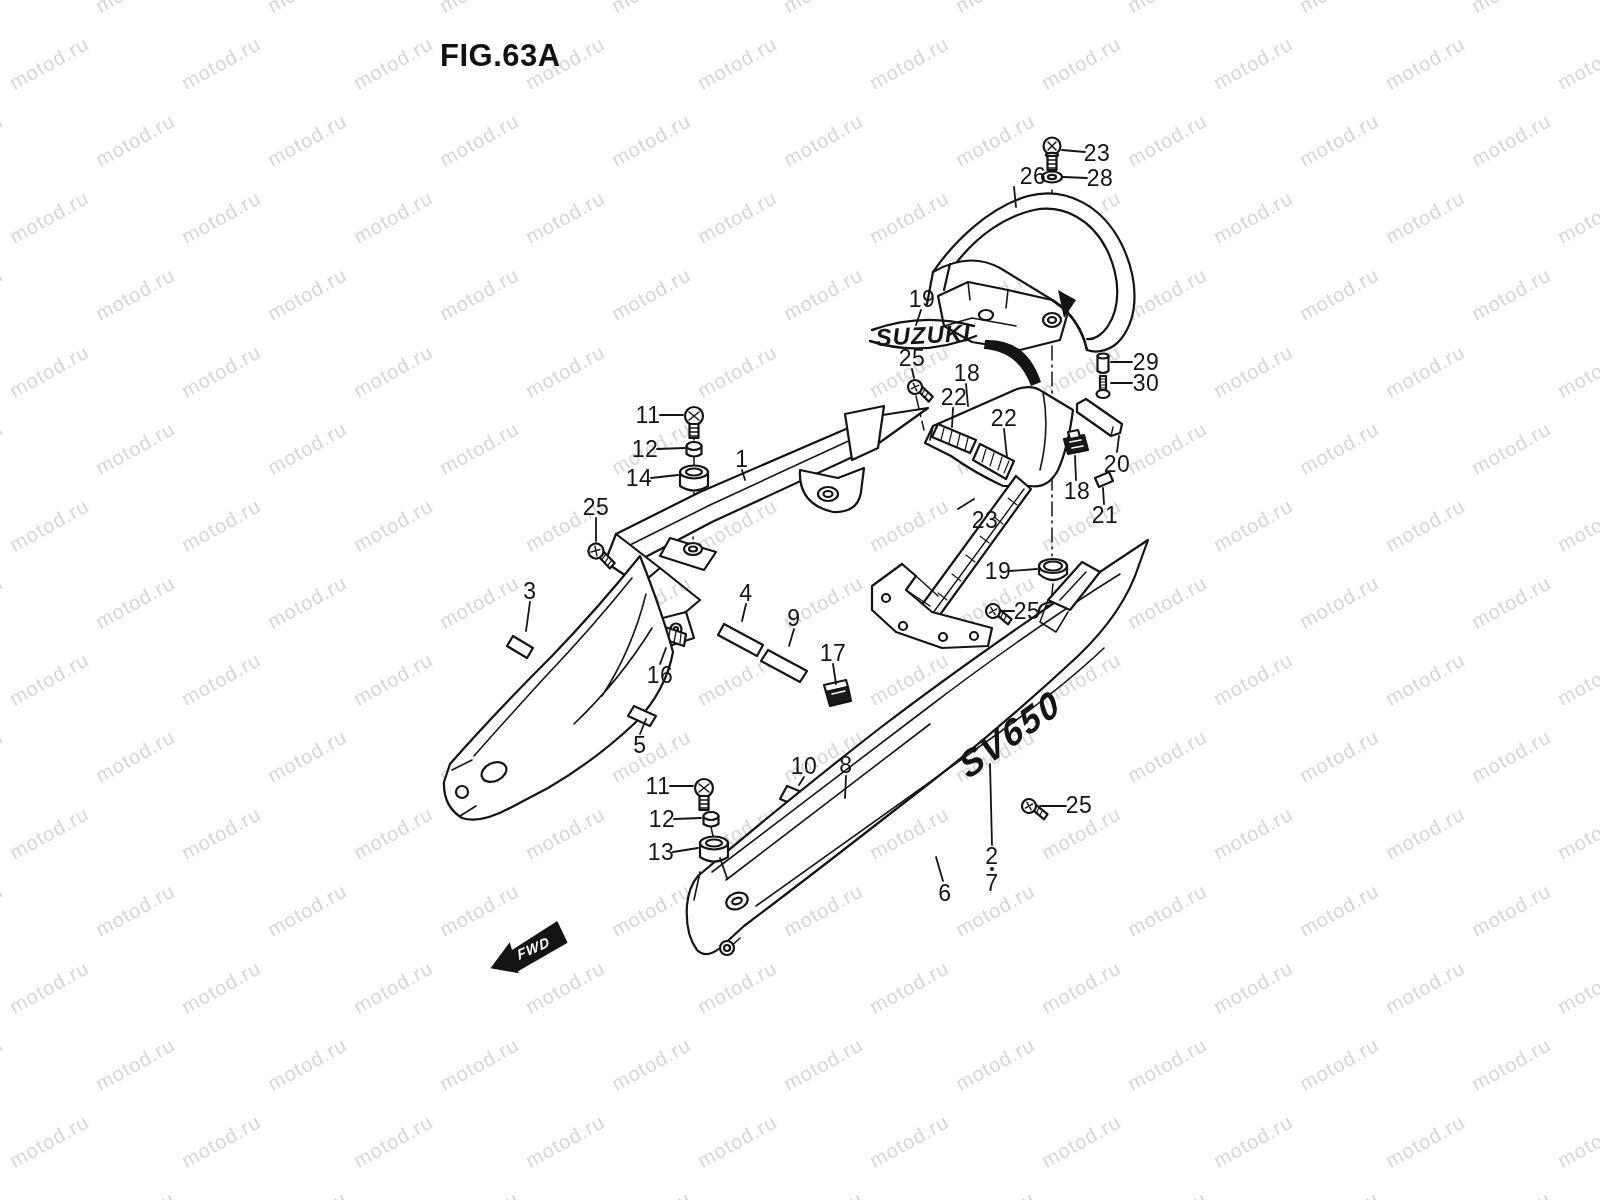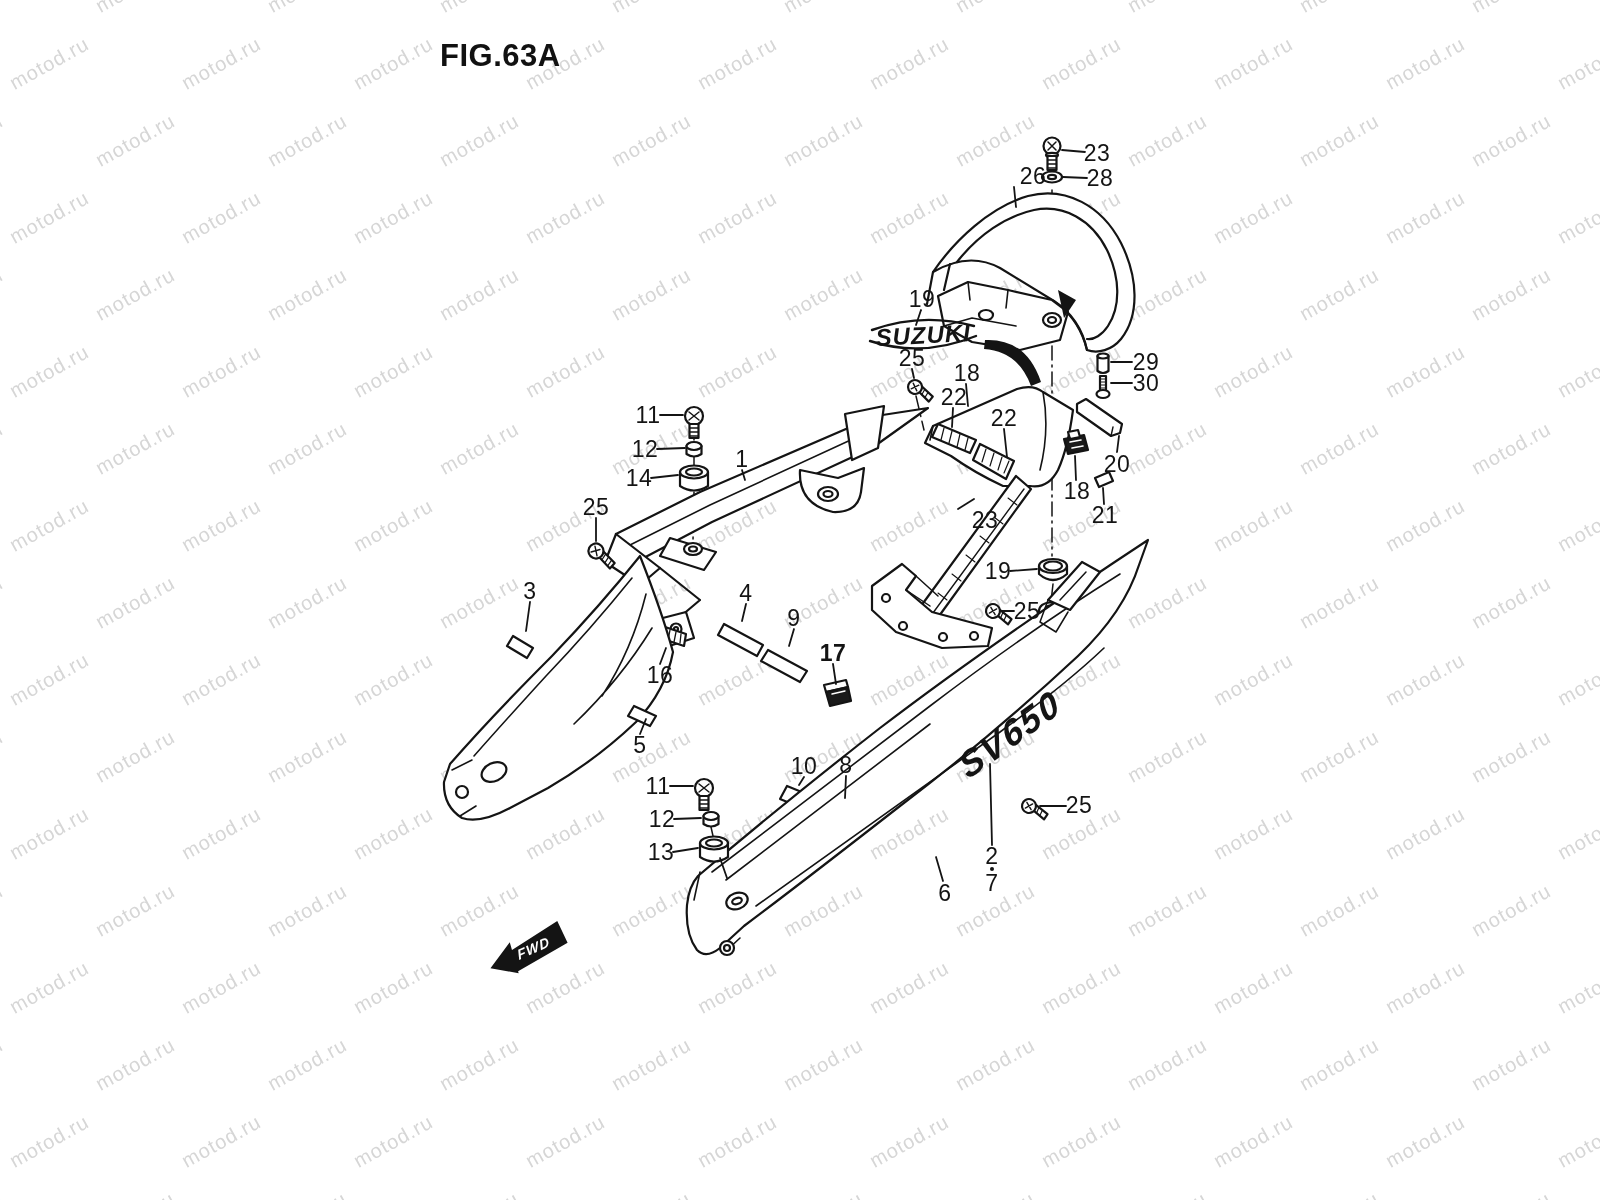--- a/index.html
+++ b/index.html
@@ -490,21 +490,21 @@
       <div class="part-label" style="left: 794px; top: 618px;">9</div>
       <div class="part-label" style="left: 804px; top: 766px;">10</div>
       <div class="part-label" style="left: 648px; top: 415px;">11</div>
       <div class="part-label" style="left: 658px; top: 786px;">11</div>
       <div class="part-label" style="left: 645px; top: 449px;">12</div>
       <div class="part-label" style="left: 662px; top: 819px;">12</div>
       <div class="part-label" style="left: 661px; top: 852px;">13</div>
       <div class="part-label" style="left: 639px; top: 478px;">14</div>
       <div class="part-label" style="left: 998px; top: 571px;">19</div>
       <div class="part-label" style="left: 660px; top: 675px;">16</div>
-      <div class="part-label" style="left: 833px; top: 653px; font-weight: bold;">17</div>
+      <div class="part-label" style="left: 833px; top: 653px;">17</div>
       <div class="part-label" style="left: 967px; top: 373px;">18</div>
       <div class="part-label" style="left: 922px; top: 299px;">19</div>
       <div class="part-label" style="left: 1117px; top: 464px;">20</div>
       <div class="part-label" style="left: 1105px; top: 515px;">21</div>
       <div class="part-label" style="left: 954px; top: 397px;">22</div>
       <div class="part-label" style="left: 1004px; top: 418px;">22</div>
       <div class="part-label" style="left: 985px; top: 520px;">23</div>
       <div class="part-label" style="left: 1077px; top: 491px;">18</div>
       <div class="part-label" style="left: 596px; top: 507px;">25</div>
       <div class="part-label" style="left: 912px; top: 358px;">25</div>

